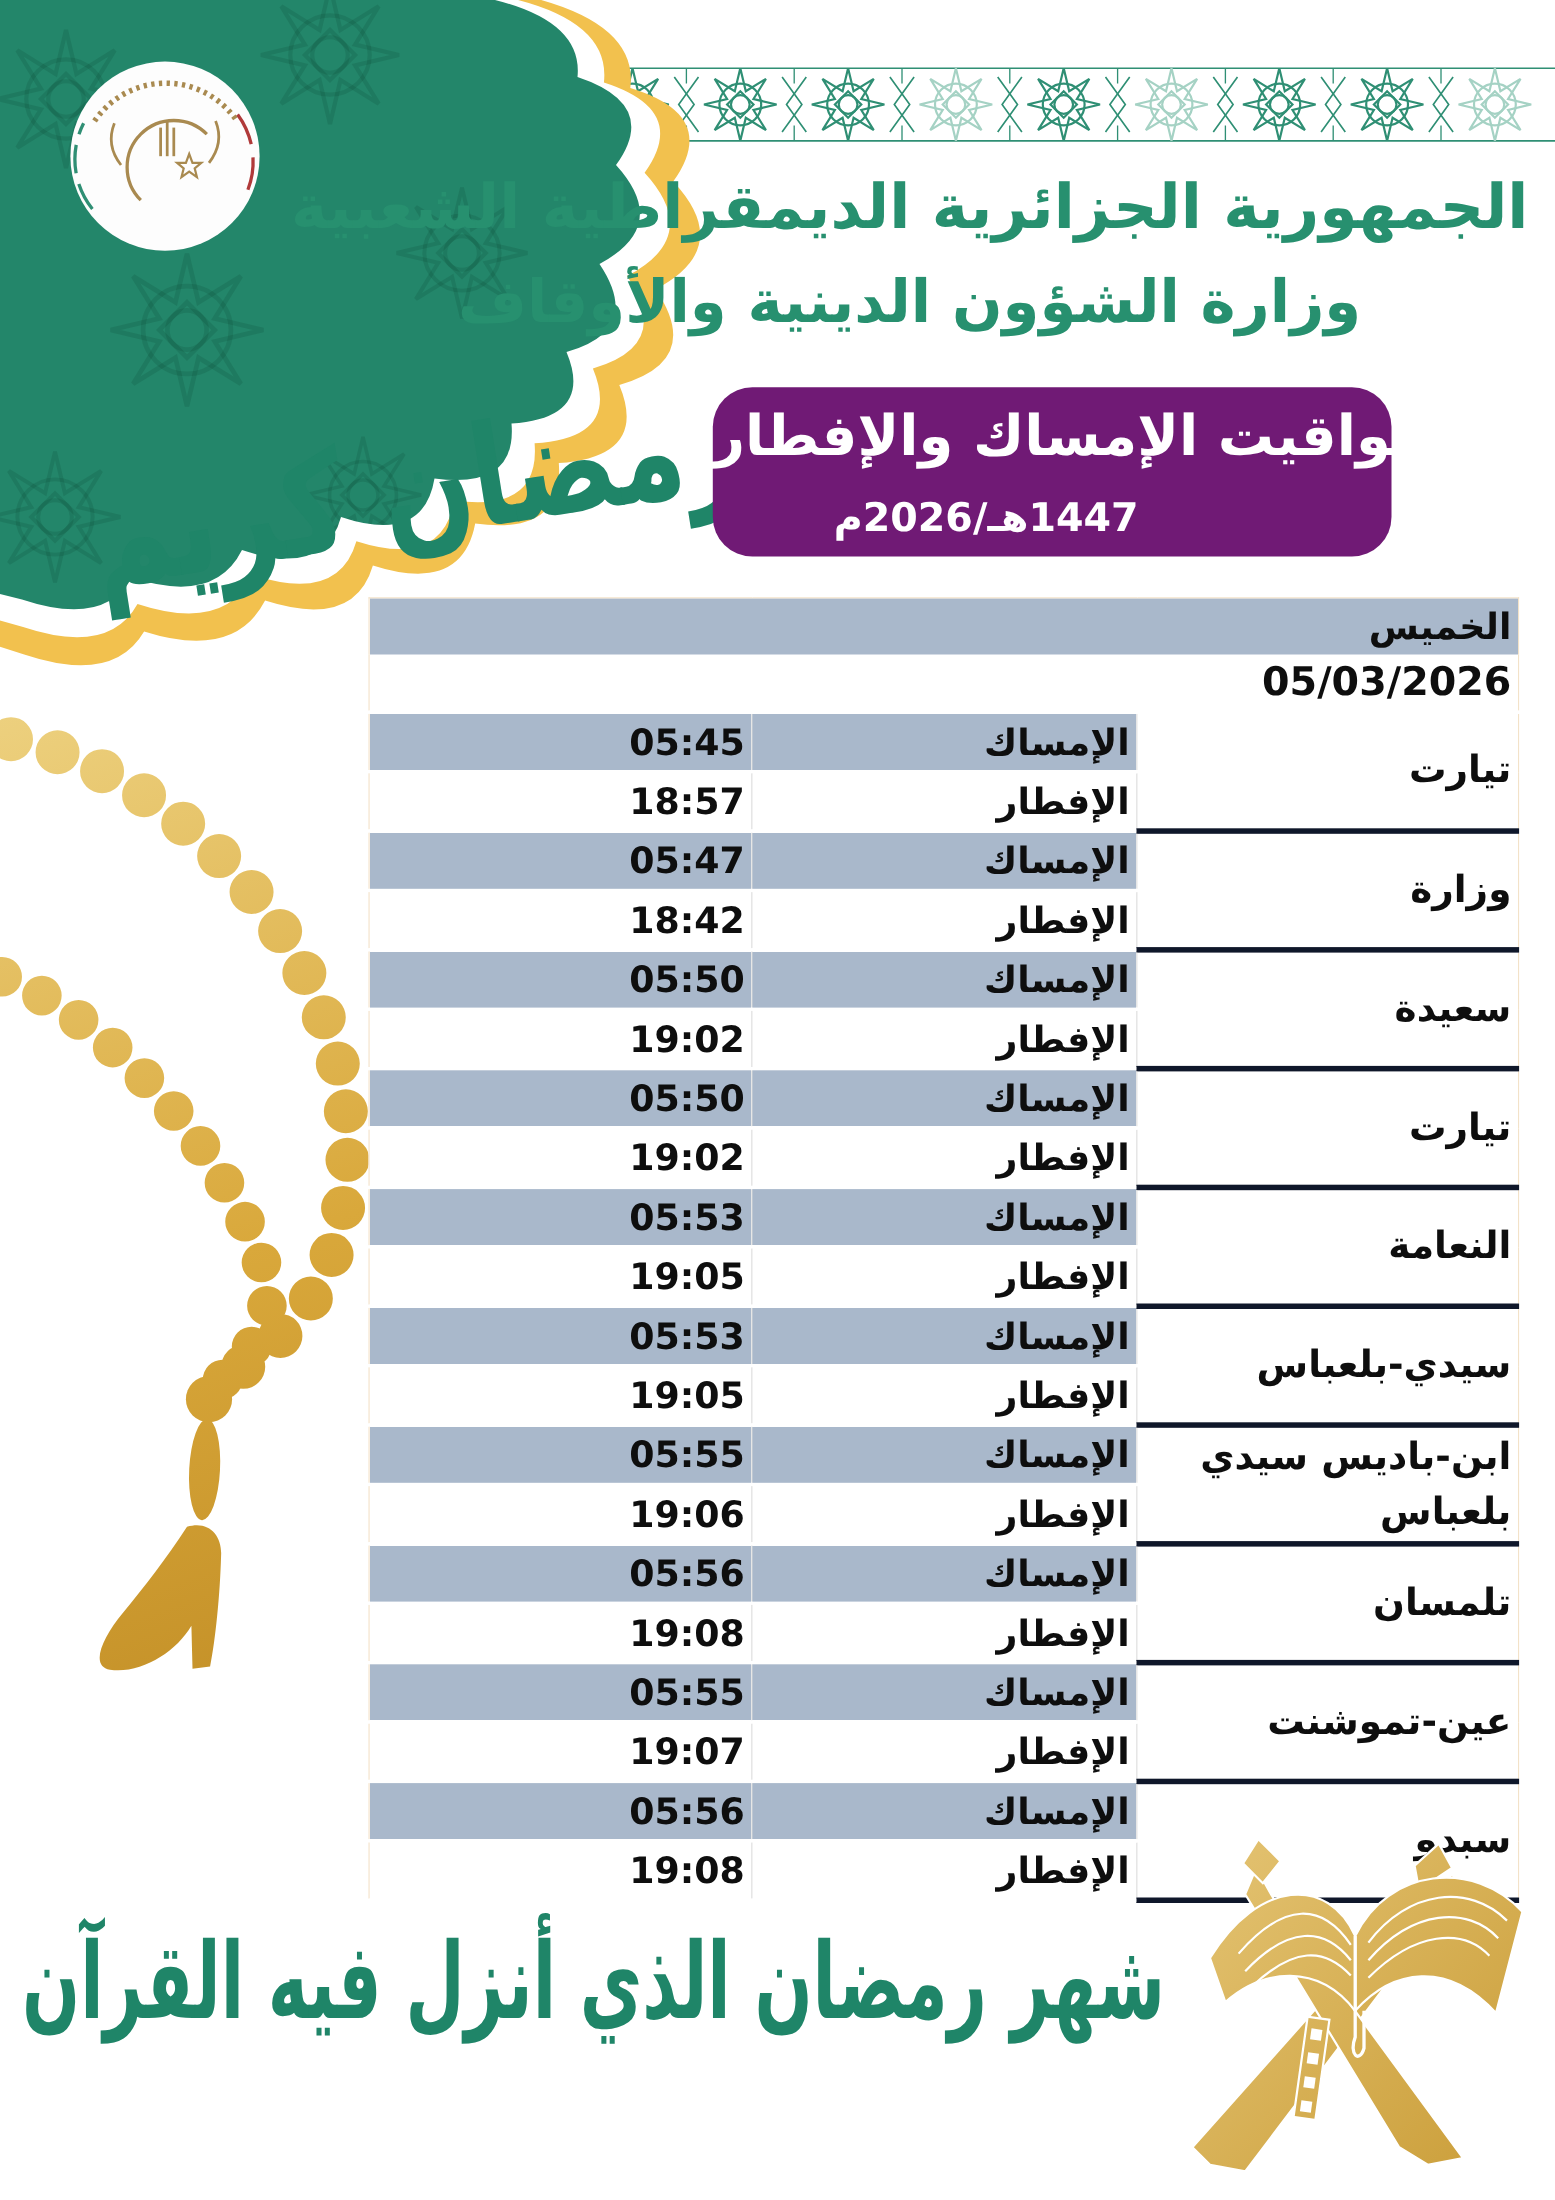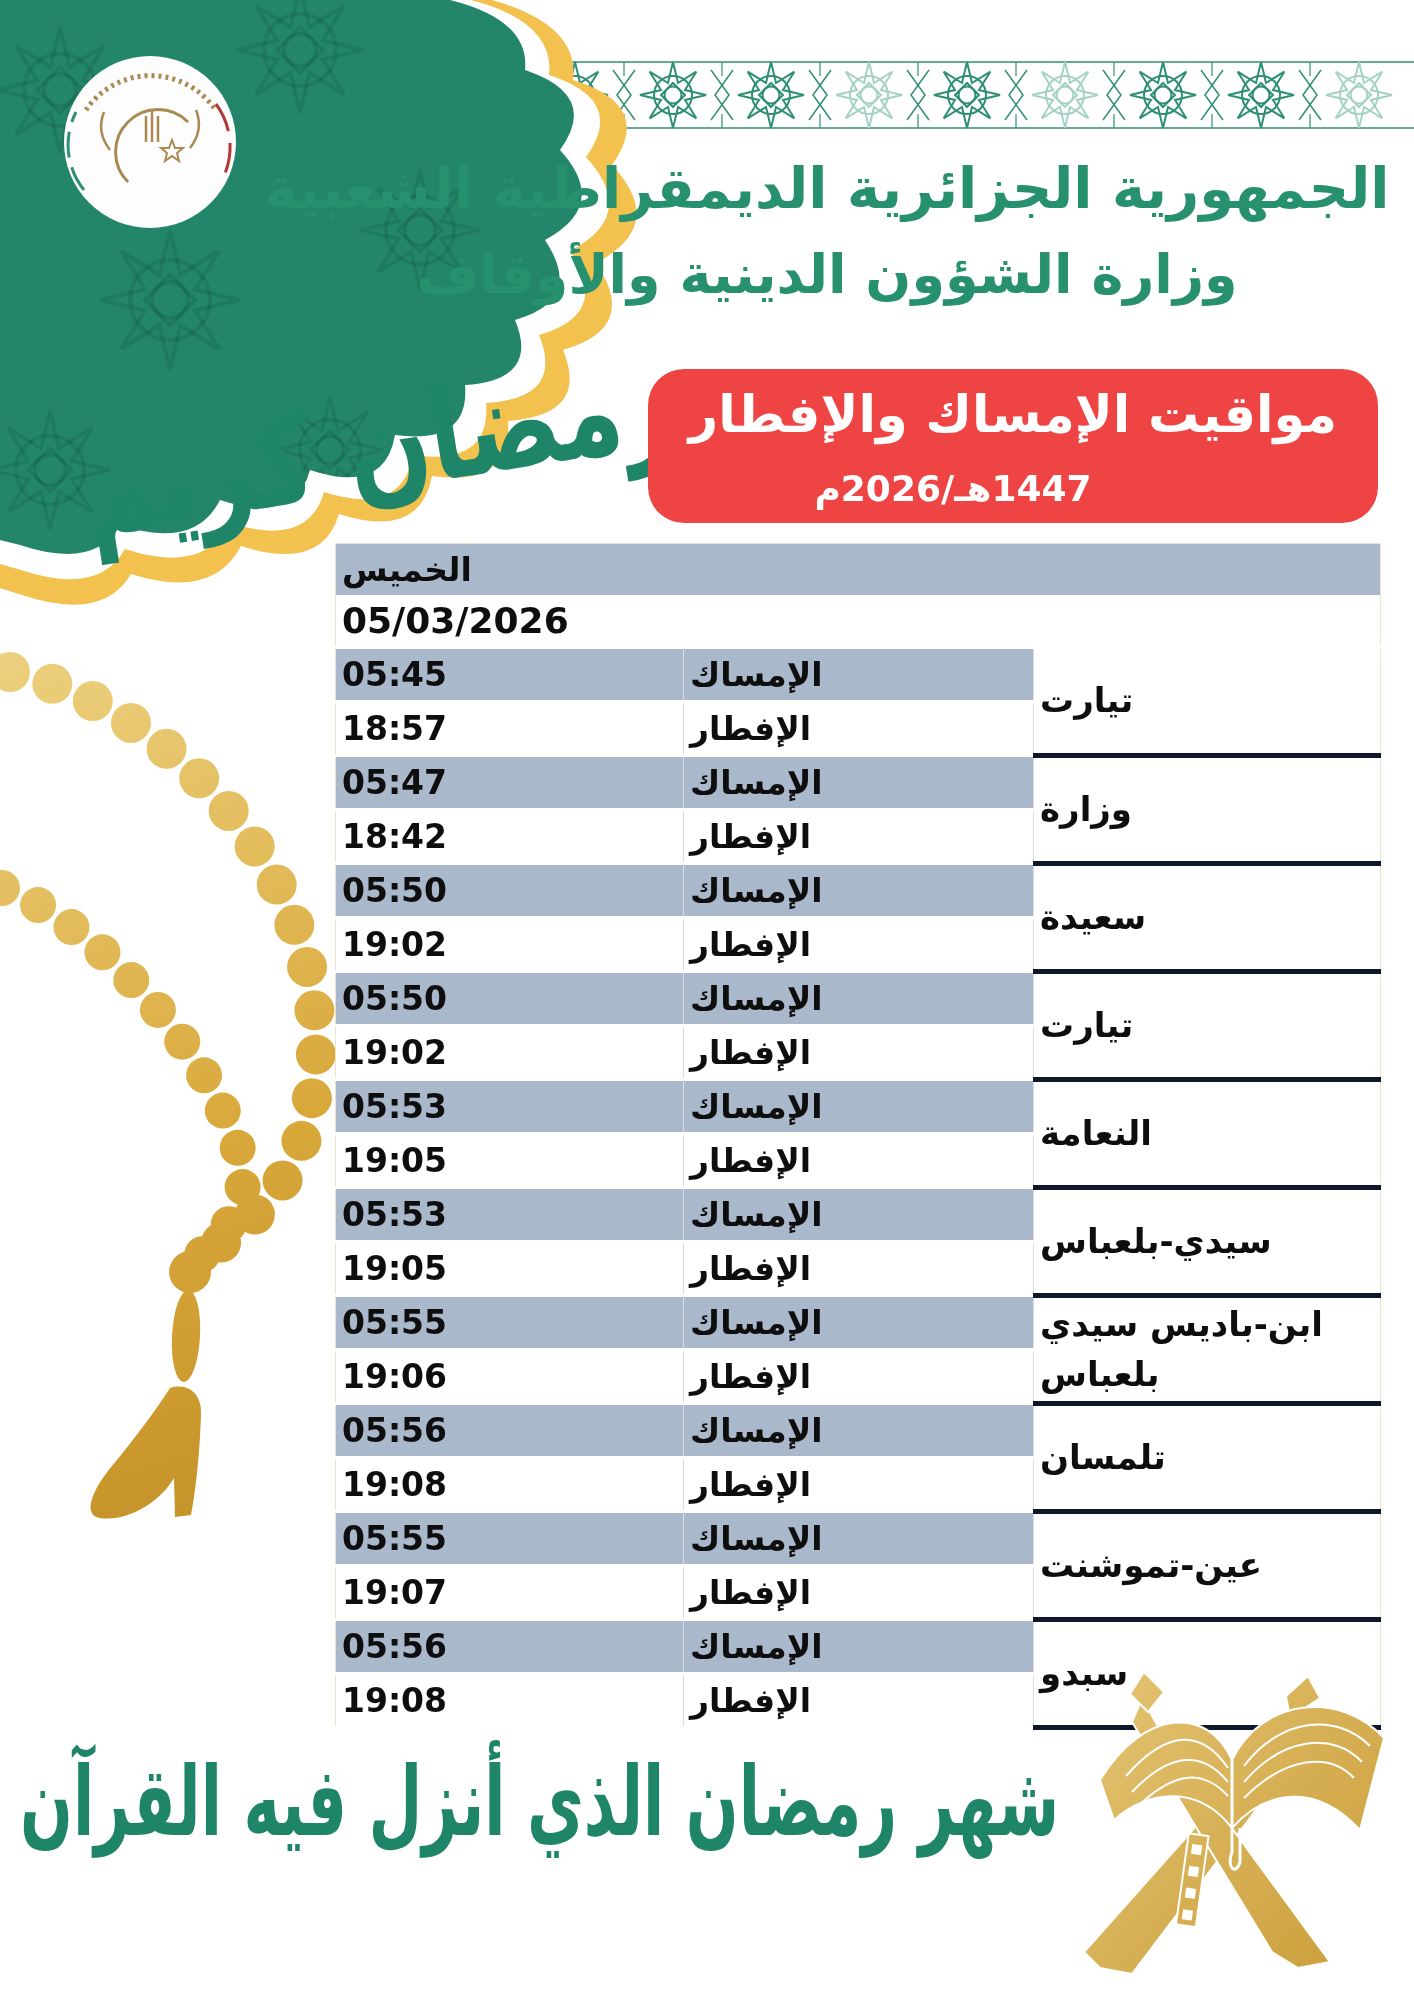--- a/index.html
+++ b/index.html
@@ -22,41 +22,41 @@
   
   .ramadan-callig{
     left:100px; top:330px; width:560px; height:230px;
     display:flex; align-items:center; justify-content:center;
     color:#1f8568; font-weight:bold; font-size:98px; white-space:nowrap;
     transform:rotate(-9deg) scale(1.0,1.3);
   }
 
   
   .banner{
-    left:648px; top:369px; width:730px; height:154px;
-    background:#ef4444; border-radius:36px;
+    left:648px; top:352px; width:617px; height:154px;
+    background:#701a75; border-radius:36px;
     color:#ffffff; text-align:center;
   }
   .banner-title{
     margin-top:16px; font-size:51px; font-weight:bold; white-space:nowrap;
   }
   .banner-year{
     margin-top:24px; padding-left:0 40px; font-size:36px; font-weight:bold;
     direction:rtl; text-align:center; padding-right:120px;
   }
 
   
   .times-table{
     left:335px; top:543px; width:1045px;
     border-collapse:collapse; table-layout:fixed;
     background:#fff;
     border:1px solid #f3e2c8; border-bottom:3px solid #e8bf92;
   }
   .times-table td{
-    height:51px; text-align:left; vertical-align:middle;
+    height:51px; text-align:right; vertical-align:middle;
     font-weight:bold; color:#0e0e0e; font-size:33px;
     padding:0 6px; overflow:hidden;
   }
   .times-table td.gray{background:#a9b8cb;}
   .times-table td.lab, .times-table td.tim{
     border-top:3px solid #ffffff; border-bottom:3px solid #ffffff;margin-top:35px;
   }
   .times-table td.tim{border-right:1px solid rgba(0,0,0,.14);}
   .times-table td.city{
     background:#ffffff;

